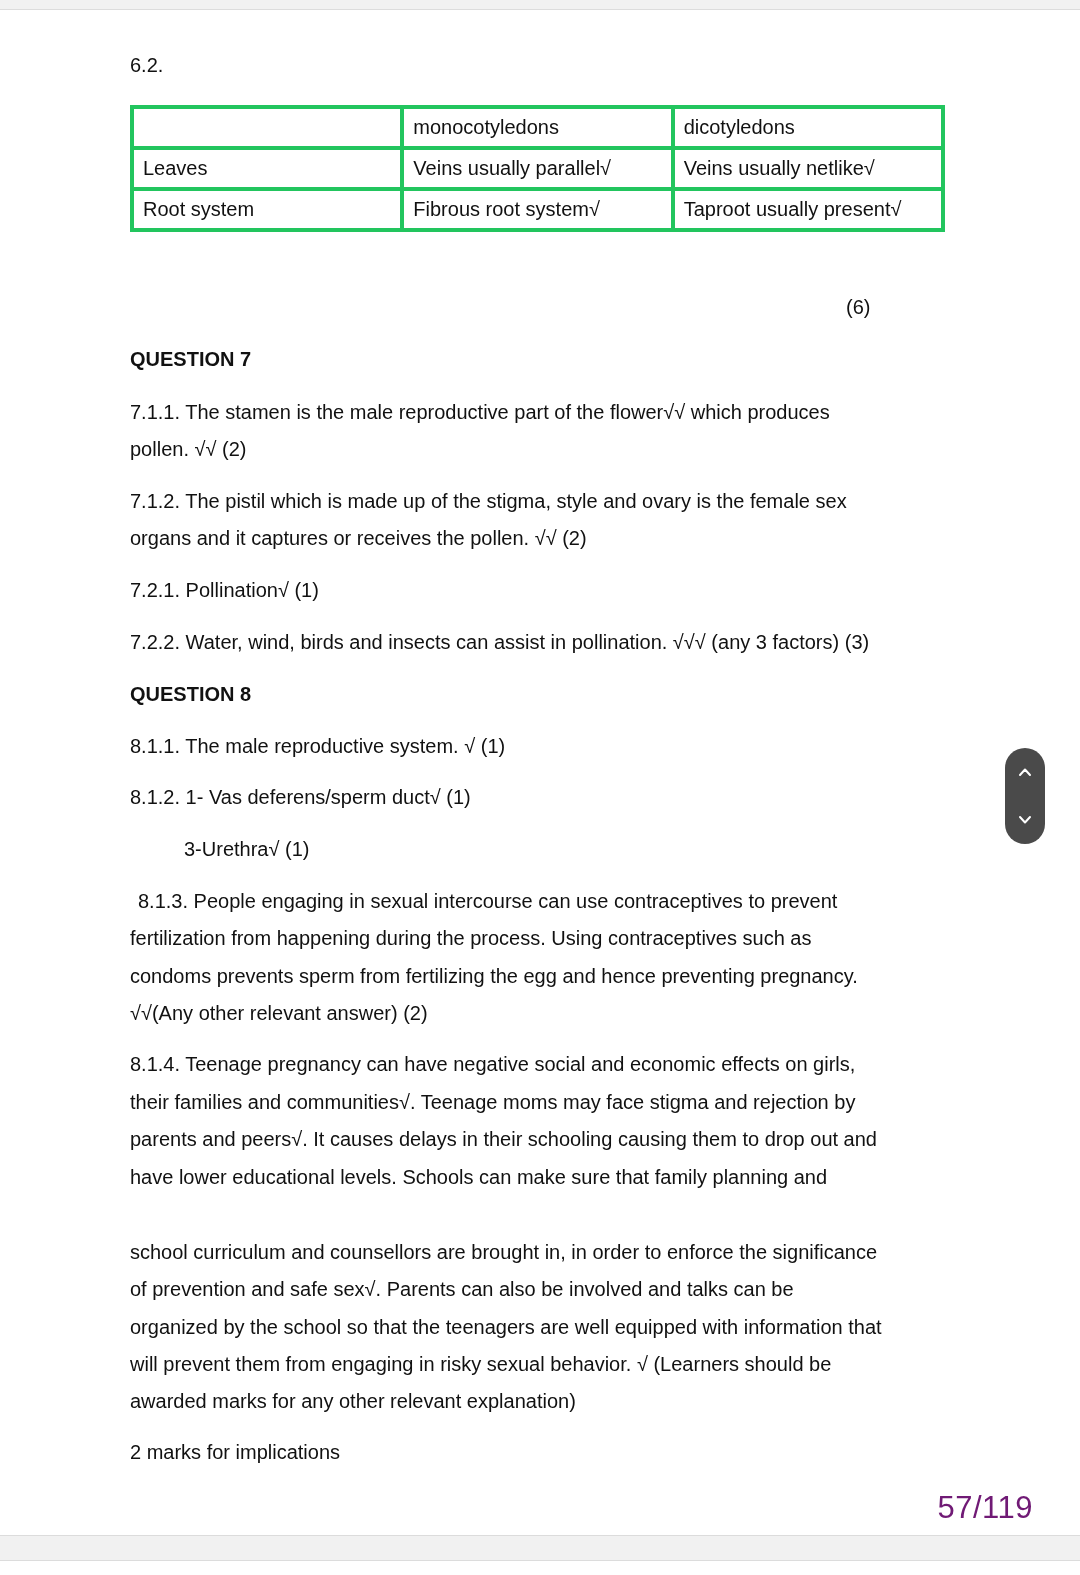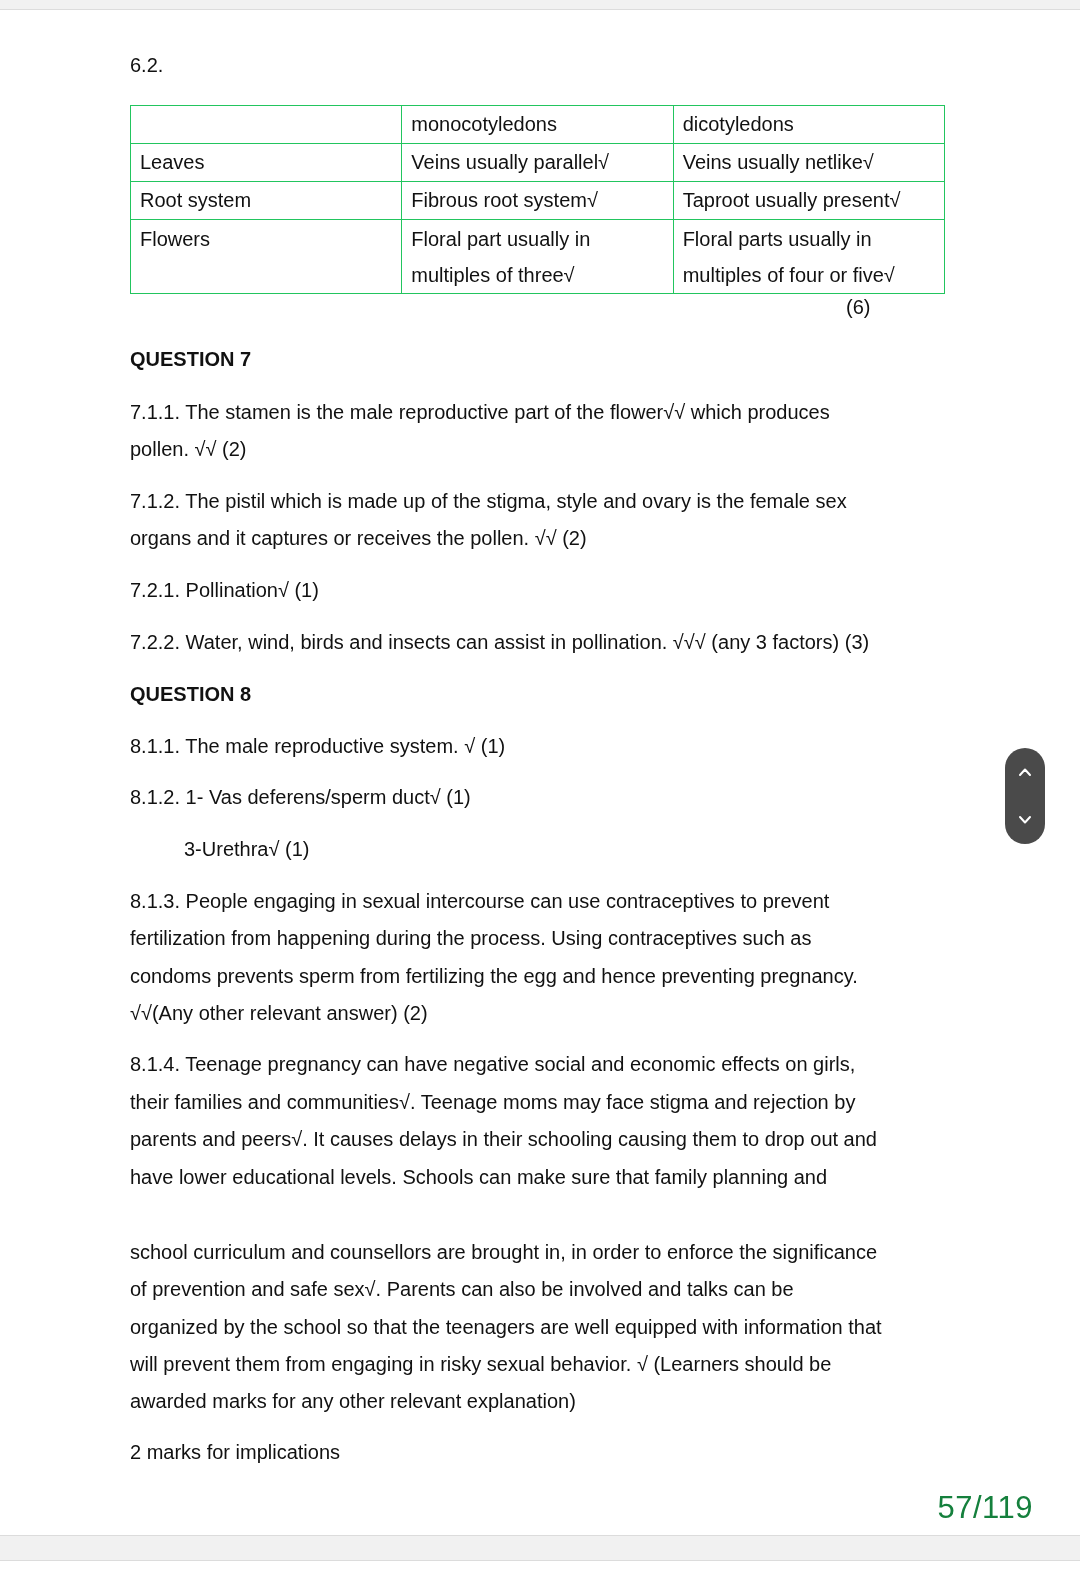--- a/index.html
+++ b/index.html
@@ -12,26 +12,26 @@
   .top-band { position:absolute; left:0; top:0; width:1080px; height:9px; background:#f1f1f1; border-bottom:1px solid #dcdcdc; }
   .bottom-band { position:absolute; left:0; top:1535px; width:1080px; height:24px; background:#f1f1f1; border-top:1px solid #dcdcdc; border-bottom:1px solid #dcdcdc; }
   .page { position:absolute; left:0; top:10px; width:1080px; height:1557px; background:#fff; }
   .t { position:absolute; left:130px; font-size:20px; line-height:37.5px; white-space:nowrap; }
   .bold { font-weight:bold; }
   table.cmp {
     position:absolute; left:130px; top:95px; width:815px;
     border-collapse:collapse; font-size:20px;
   }
   table.cmp td {
-    border:1px solid #22c55e; vertical-align:top; padding:0 9px;
+    border:4px solid #22c55e; vertical-align:top; padding:0 9px;
     line-height:37px; width:33.3%;
   }
   table.cmp td.multi { line-height:36px; padding-top:1px; }
   .marks6 { position:absolute; left:846px; top:286px; font-size:20px; }
-  .page-num { position:absolute; right:47px; top:1490px; font-size:31px; color:#15803d; letter-spacing:0.5px; }
+  .page-num { position:absolute; right:47px; top:1490px; font-size:31px; color:#701a75; letter-spacing:0.5px; }
   .nav-pill {
     position:absolute; left:1005px; top:748px; width:40px; height:96px;
     background:#4a4a4a; border-radius:20px;
   }
   .nav-btn { position:absolute; left:0; width:40px; height:48px; display:flex; align-items:center; justify-content:center; cursor:pointer; }
   .nav-btn svg { width:16px; height:16px; }
 </style>
 </head>
 <body>
 
@@ -50,31 +50,20 @@
     <tr>
       <td>Leaves</td>
       <td>Veins usually parallel√</td>
       <td>Veins usually netlike√</td>
     </tr>
     <tr>
       <td>Root system</td>
       <td>Fibrous root system√</td>
       <td>Taproot usually present√</td>
     </tr>
-    <tr>
-      <td class="multi">Flowers</td>
-      <td class="multi">
-        <div>Floral part usually in</div>
-        <div>multiples of three√</div>
-      </td>
-      <td class="multi">
-        <div>Floral parts usually in</div>
-        <div>multiples of four or five√</div>
-      </td>
-    </tr>
   </tbody>
     </table>
   <div class="marks6">(6)</div>
 
   <div class="t bold" style="top:331px;">QUESTION 7</div>
 
   <div class="t" style="top:384px;">7.1.1. The stamen is the male reproductive part of the flower√√ which produces</div>
   <div class="t" style="top:421px;">pollen. √√ (2)</div>
 
   <div class="t" style="top:473px;">7.1.2. The pistil which is made up of the stigma, style and ovary is the female sex</div>
@@ -82,21 +71,21 @@
 
   <div class="t" style="top:562px;">7.2.1. Pollination√ (1)</div>
   <div class="t" style="top:614px;">7.2.2. Water, wind, birds and insects can assist in pollination. √√√ (any 3 factors) (3)</div>
 
   <div class="t bold" style="top:666px;">QUESTION 8</div>
 
   <div class="t" style="top:718px;">8.1.1. The male reproductive system. √ (1)</div>
   <div class="t" style="top:769px;">8.1.2. 1- Vas deferens/sperm duct√ (1)</div>
   <div class="t" style="top:821px; left:184px;">3-Urethra√ (1)</div>
 
-  <div class="t" style="top:873px;">8.1.3. People engaging in sexual intercourse can use contraceptives to prevent</div>
+  <div class="t" style="top:873px;margin-left:8px;">8.1.3. People engaging in sexual intercourse can use contraceptives to prevent</div>
   <div class="t" style="top:910px;">fertilization from happening during the process. Using contraceptives such as</div>
   <div class="t" style="top:948px;">condoms prevents sperm from fertilizing the egg and hence preventing pregnancy.</div>
   <div class="t" style="top:985px;">√√(Any other relevant answer) (2)</div>
 
   <div class="t" style="top:1036px;">8.1.4. Teenage pregnancy can have negative social and economic effects on girls,</div>
   <div class="t" style="top:1111px;">parents and peers√. It causes delays in their schooling causing them to drop out and</div>
   <div class="t" style="top:1074px;">their families and communities√. Teenage moms may face stigma and rejection by</div>
   <div class="t" style="top:1149px;">have lower educational levels. Schools can make sure that family planning and</div>
   <div class="t" style="top:1224px;">school curriculum and counsellors are brought in, in order to enforce the significance</div>
   <div class="t" style="top:1299px;">organized by the school so that the teenagers are well equipped with information that</div>

